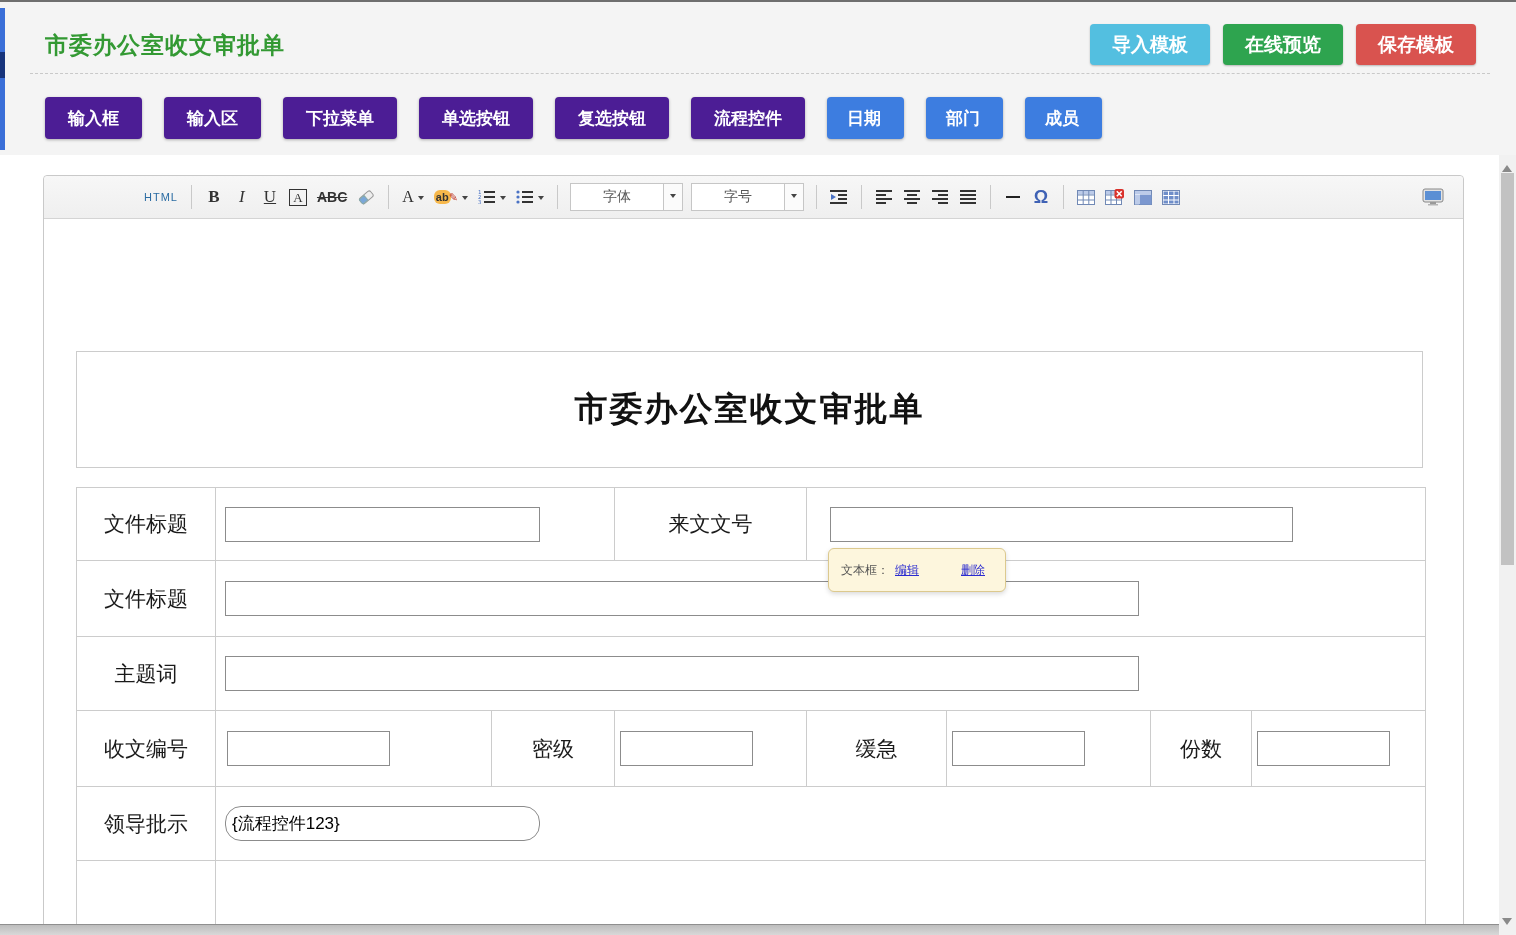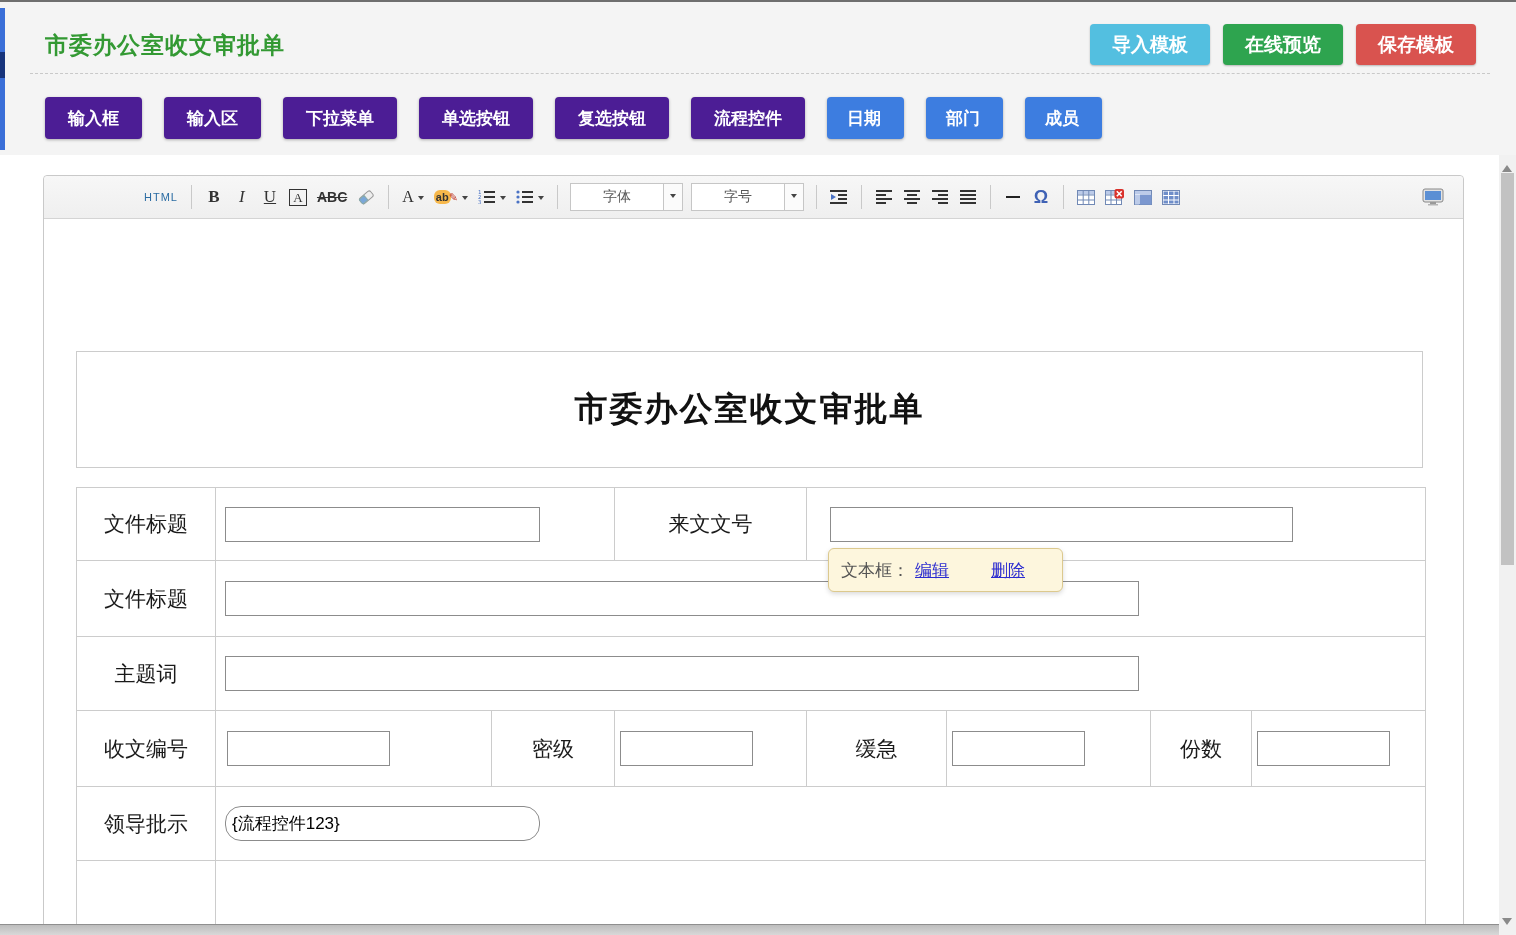--- a/index.html
+++ b/index.html
@@ -79,25 +79,25 @@
   .fi{height:35px;border:1px solid #8c8c8c;background:#fff;box-sizing:border-box;
        font-size:17px;padding:0 6px;font-family:"Liberation Sans",sans-serif;display:block;}
   .fi.w-a1{width:315px;margin-left:8px;}
   .fi.w-a2{width:463px;margin-left:22px;}
   .fi.w-wide{width:914px;margin-left:8px;}
   .fi.w-d1{width:163px;margin-left:10px;}
   .fi.w-d{width:133px;margin-left:4px;}
   .fi.w-flow{width:315px;margin-left:8px;border-radius:16px;}
 
   
-  .widget-tooltip{position:absolute;left:828px;top:548px;width:235px;height:44px;
+  .widget-tooltip{position:absolute;left:828px;top:548px;width:178px;height:44px;
        background:#fdf6dd;border:1px solid #dcc98e;border-radius:6px;z-index:60;
        box-shadow:0 2px 5px rgba(0,0,0,.15);display:flex;align-items:center;
        padding-left:12px;box-sizing:border-box;
-       font-family:"Liberation Serif",serif;font-size:17px;}
+       font-family:"Liberation Serif",serif;font-size:12px;}
   .widget-tooltip .prefix{color:#555;}
   .widget-tooltip a{color:#2b2bd0;text-decoration:underline;cursor:pointer;margin-left:6px;}
   .widget-tooltip a.del{margin-left:42px;}
 
   
   .v-scrollbar{position:absolute;right:0;top:155px;width:17px;height:780px;background:#f1f1f1;z-index:95;}
   .sb-up{position:absolute;top:5px;left:3px;width:0;height:0;
        border:5px solid transparent;border-bottom:7px solid #8a8a8a;cursor:pointer;}
   .sb-thumb{position:absolute;top:18px;left:2px;width:13px;height:392px;background:#c2c2c2;cursor:pointer;}
   .sb-down{position:absolute;bottom:5px;left:3px;width:0;height:0;

